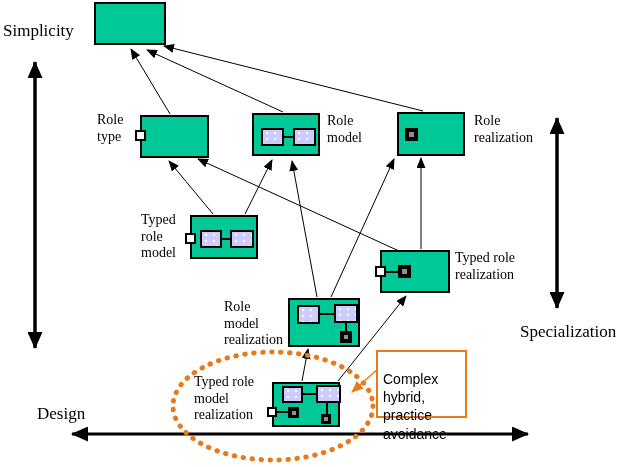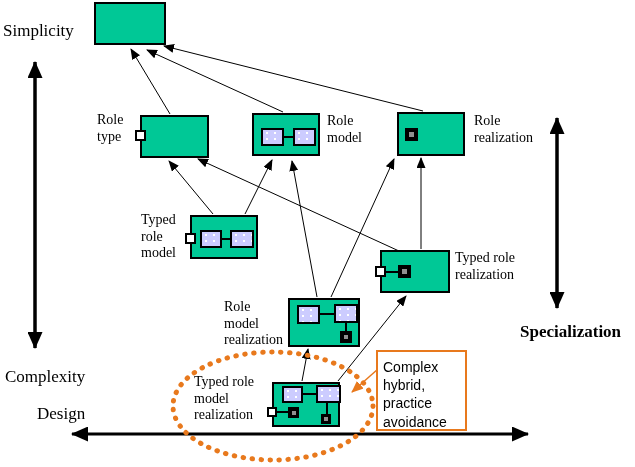--- a/index.html
+++ b/index.html
@@ -8,24 +8,24 @@
   svg.layer{position:absolute;left:0;top:0;z-index:1;}
   .node{position:absolute;background:#00C896;border:2px solid #000;box-sizing:border-box;z-index:2;}
   .classifier{position:absolute;background:#CCCCFF;border:2px solid #000;box-sizing:border-box;
           background-image:radial-gradient(#ffffff 1px, transparent 1.2px);background-size:8px 6px;}
   .wsq{position:absolute;background:#fff;border:2px solid #000;box-sizing:border-box;z-index:3;}
   .bsq{position:absolute;background:#000;box-sizing:border-box;display:flex;align-items:center;justify-content:center;z-index:3;}
   .bsq > span{background:#909090;display:block;}
   .conn{position:absolute;background:#000;z-index:2;}
   .lbl{position:absolute;color:#000;font-size:14px;line-height:1.18;white-space:pre-line;z-index:2;}
   .axis-lbl{position:absolute;color:#000;font-size:17px;z-index:2;white-space:nowrap;}
-  .callout{position:absolute;left:376px;top:350px;width:91px;height:81px;background:#fff;
+  .callout{position:absolute;left:376px;top:350px;width:91px;height:68px;background:#fff;
           border:2px solid #E8791D;box-sizing:border-box;z-index:4;
           font-family:"Liberation Sans","DejaVu Sans",sans-serif;font-size:14px;line-height:1.3;
-          padding:6px 2px 0 5px;white-space:pre-line;color:#000;}
+          padding:18px 2px 0 5px;white-space:pre-line;color:#000;}
 </style>
 </head>
 <body>
 
 <div id="canvas">
 
   <svg class="layer" width="635" height="467" viewBox="0 0 635 467">
     <defs>
       <marker id="m" markerUnits="userSpaceOnUse" markerWidth="11" markerHeight="9" refX="10" refY="4.5" orient="auto">
         <path d="M0,0 L11,4.5 L0,9 z" fill="#000"></path>
@@ -56,22 +56,21 @@
     <line x1="331" y1="297" x2="394" y2="159" stroke="#000" stroke-width="1" marker-end="url(#m)"></line>
     <line x1="302" y1="381" x2="308" y2="349" stroke="#000" stroke-width="1" marker-end="url(#m)"></line>
     <line x1="338" y1="381" x2="406" y2="296" stroke="#000" stroke-width="1" marker-end="url(#m)"></line>
 
     <ellipse cx="273" cy="406" rx="100" ry="54" fill="none" stroke="#E8791D" stroke-width="5" stroke-linecap="round" stroke-dasharray="0.5 8.5"></ellipse>
 
     <line x1="378" y1="369" x2="352" y2="392" stroke="#E8791D" stroke-width="1.5" marker-end="url(#mo)"></line>
   </svg>
 
   <div class="axis-lbl" style="left:3px;top:21px;">Simplicity</div>
-  <div class="axis-lbl" style="left:5px;top:367px;">Complexity</div>
-  <div class="axis-lbl" style="left:520px;top:322px;font-weight:bold;">Specialization</div>
+  <div class="axis-lbl" style="left:520px;top:322px;">Specialization</div>
   <div class="axis-lbl" style="left:37px;top:404px;">Design</div>
 
   <div class="node" style="left:94px;top:2px;width:72px;height:43px;"></div>
 
   <div class="node" style="left:140px;top:115px;width:69px;height:43px;">
     <div class="wsq" style="left:-7px;top:13px;width:11px;height:11px;"></div>
   </div>
   <div class="lbl" style="left:97px;top:112px;">Role
 type</div>
 

